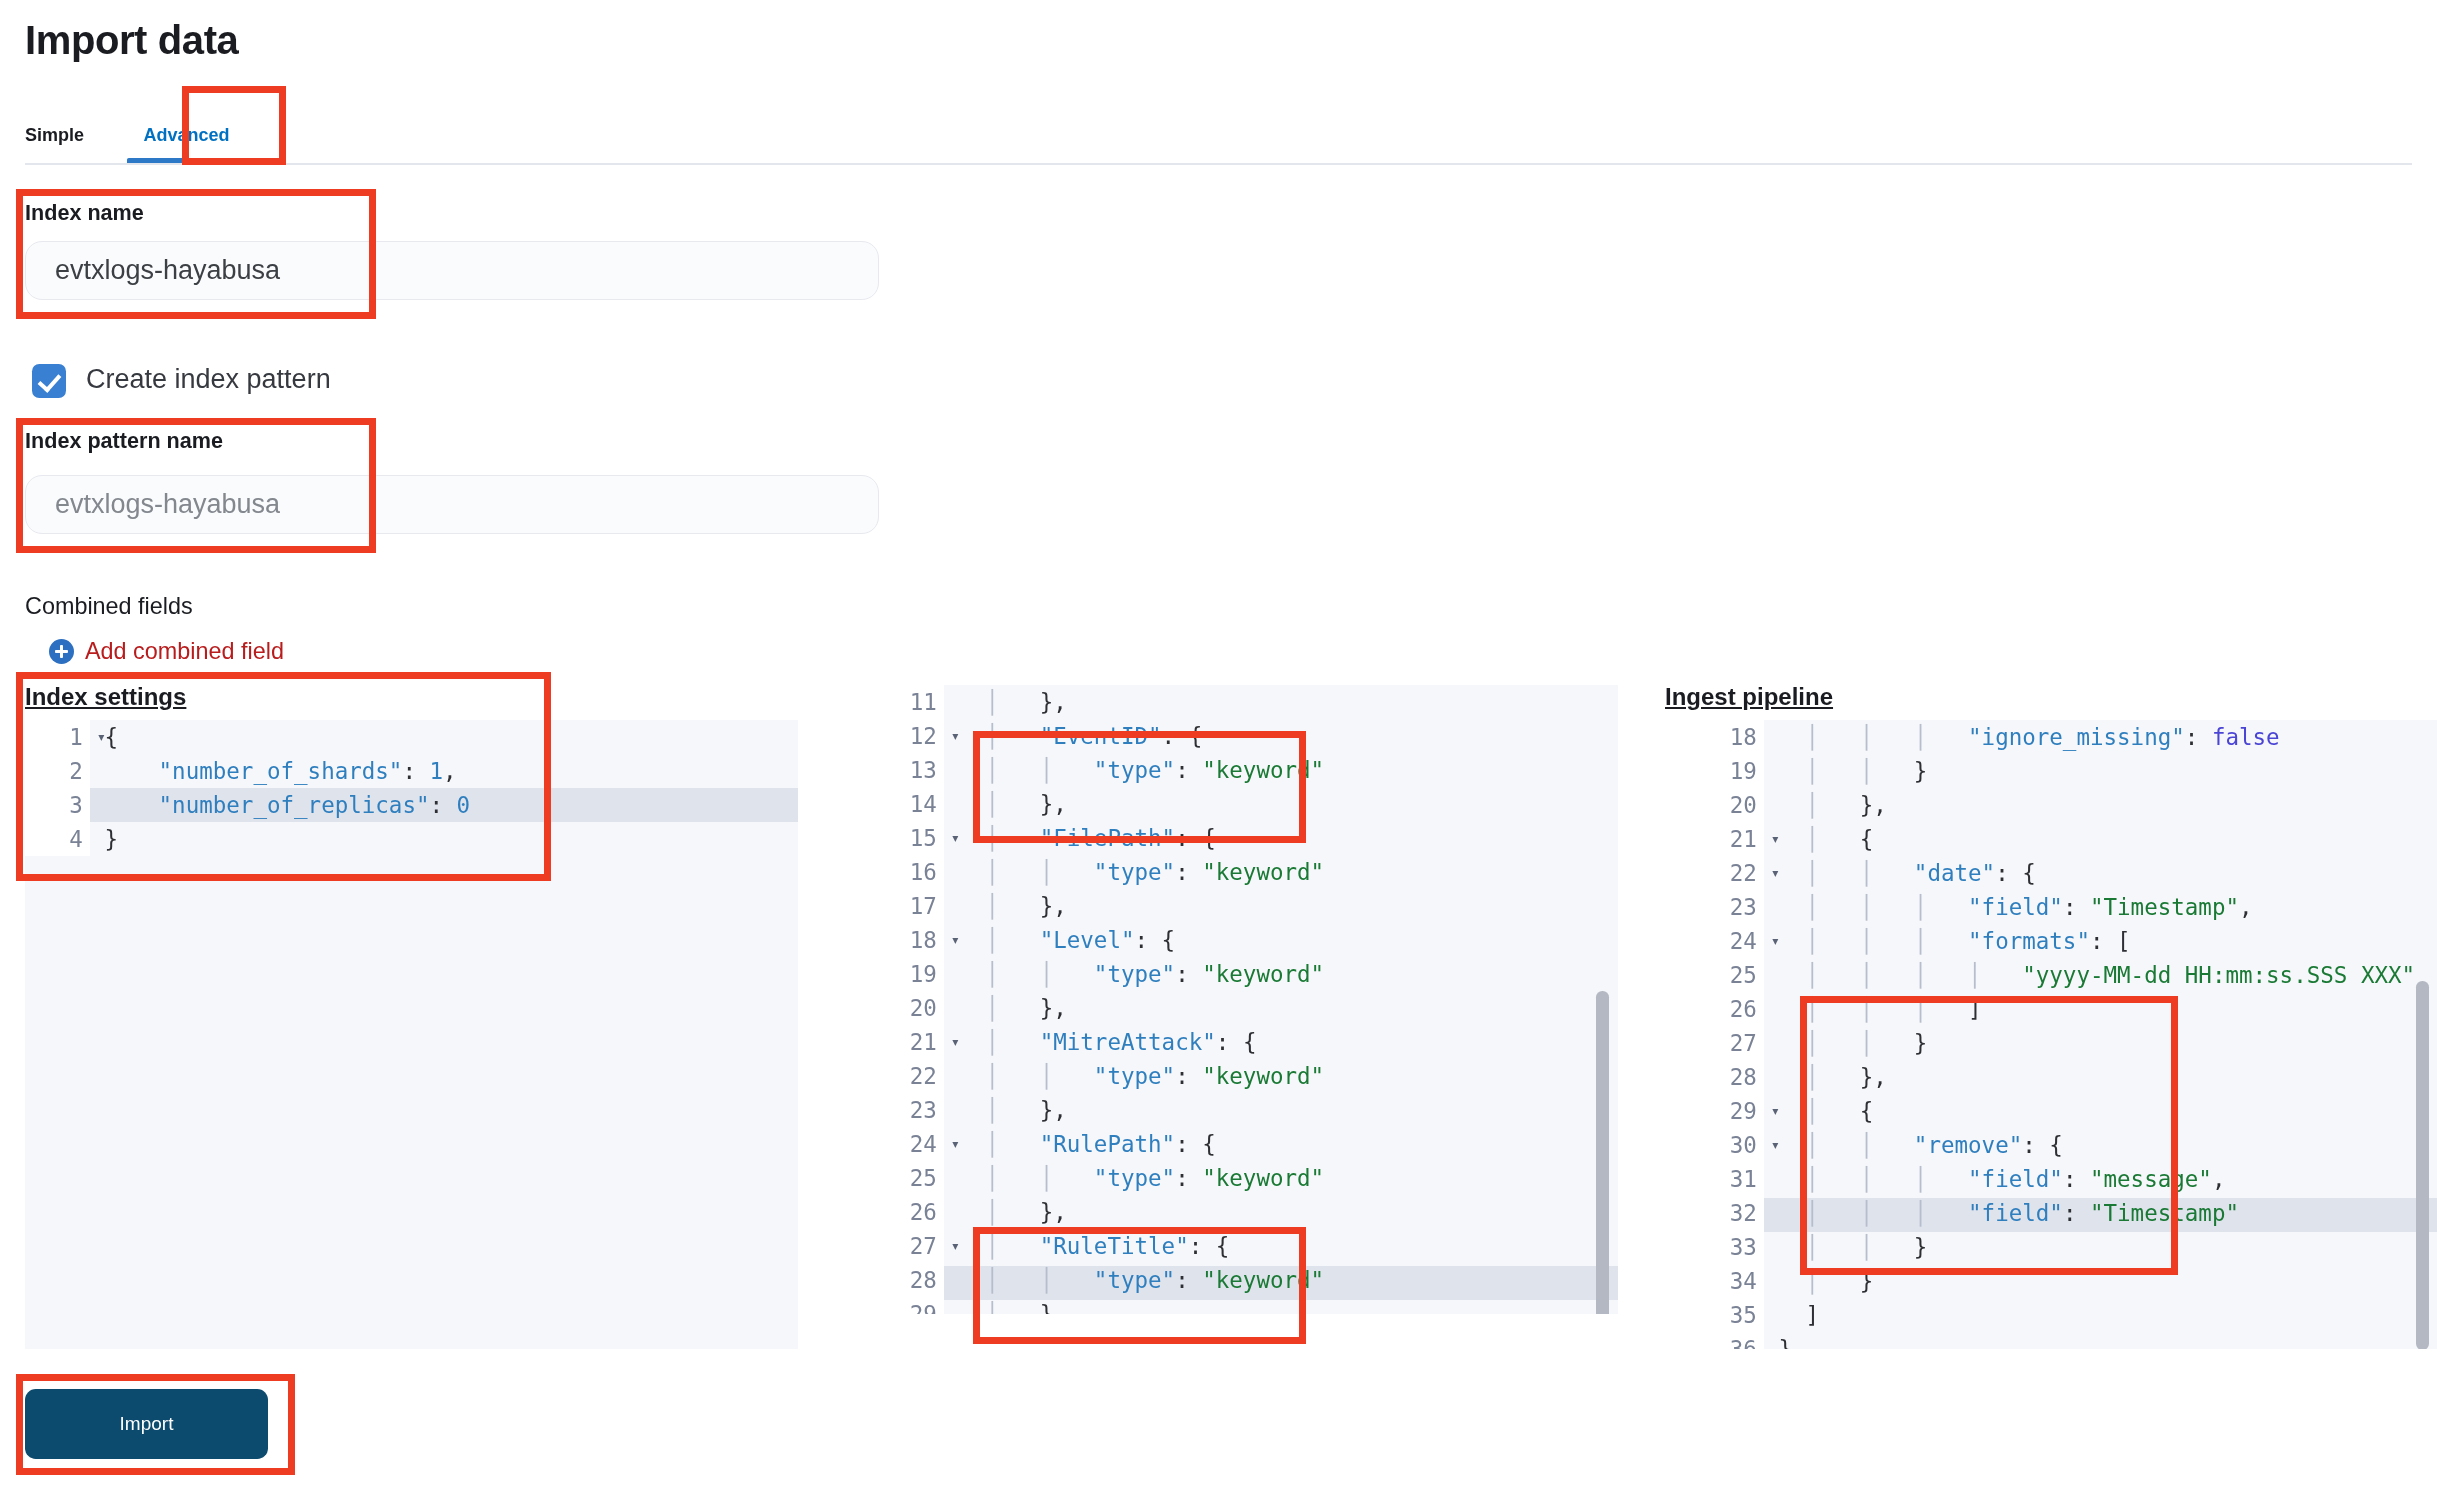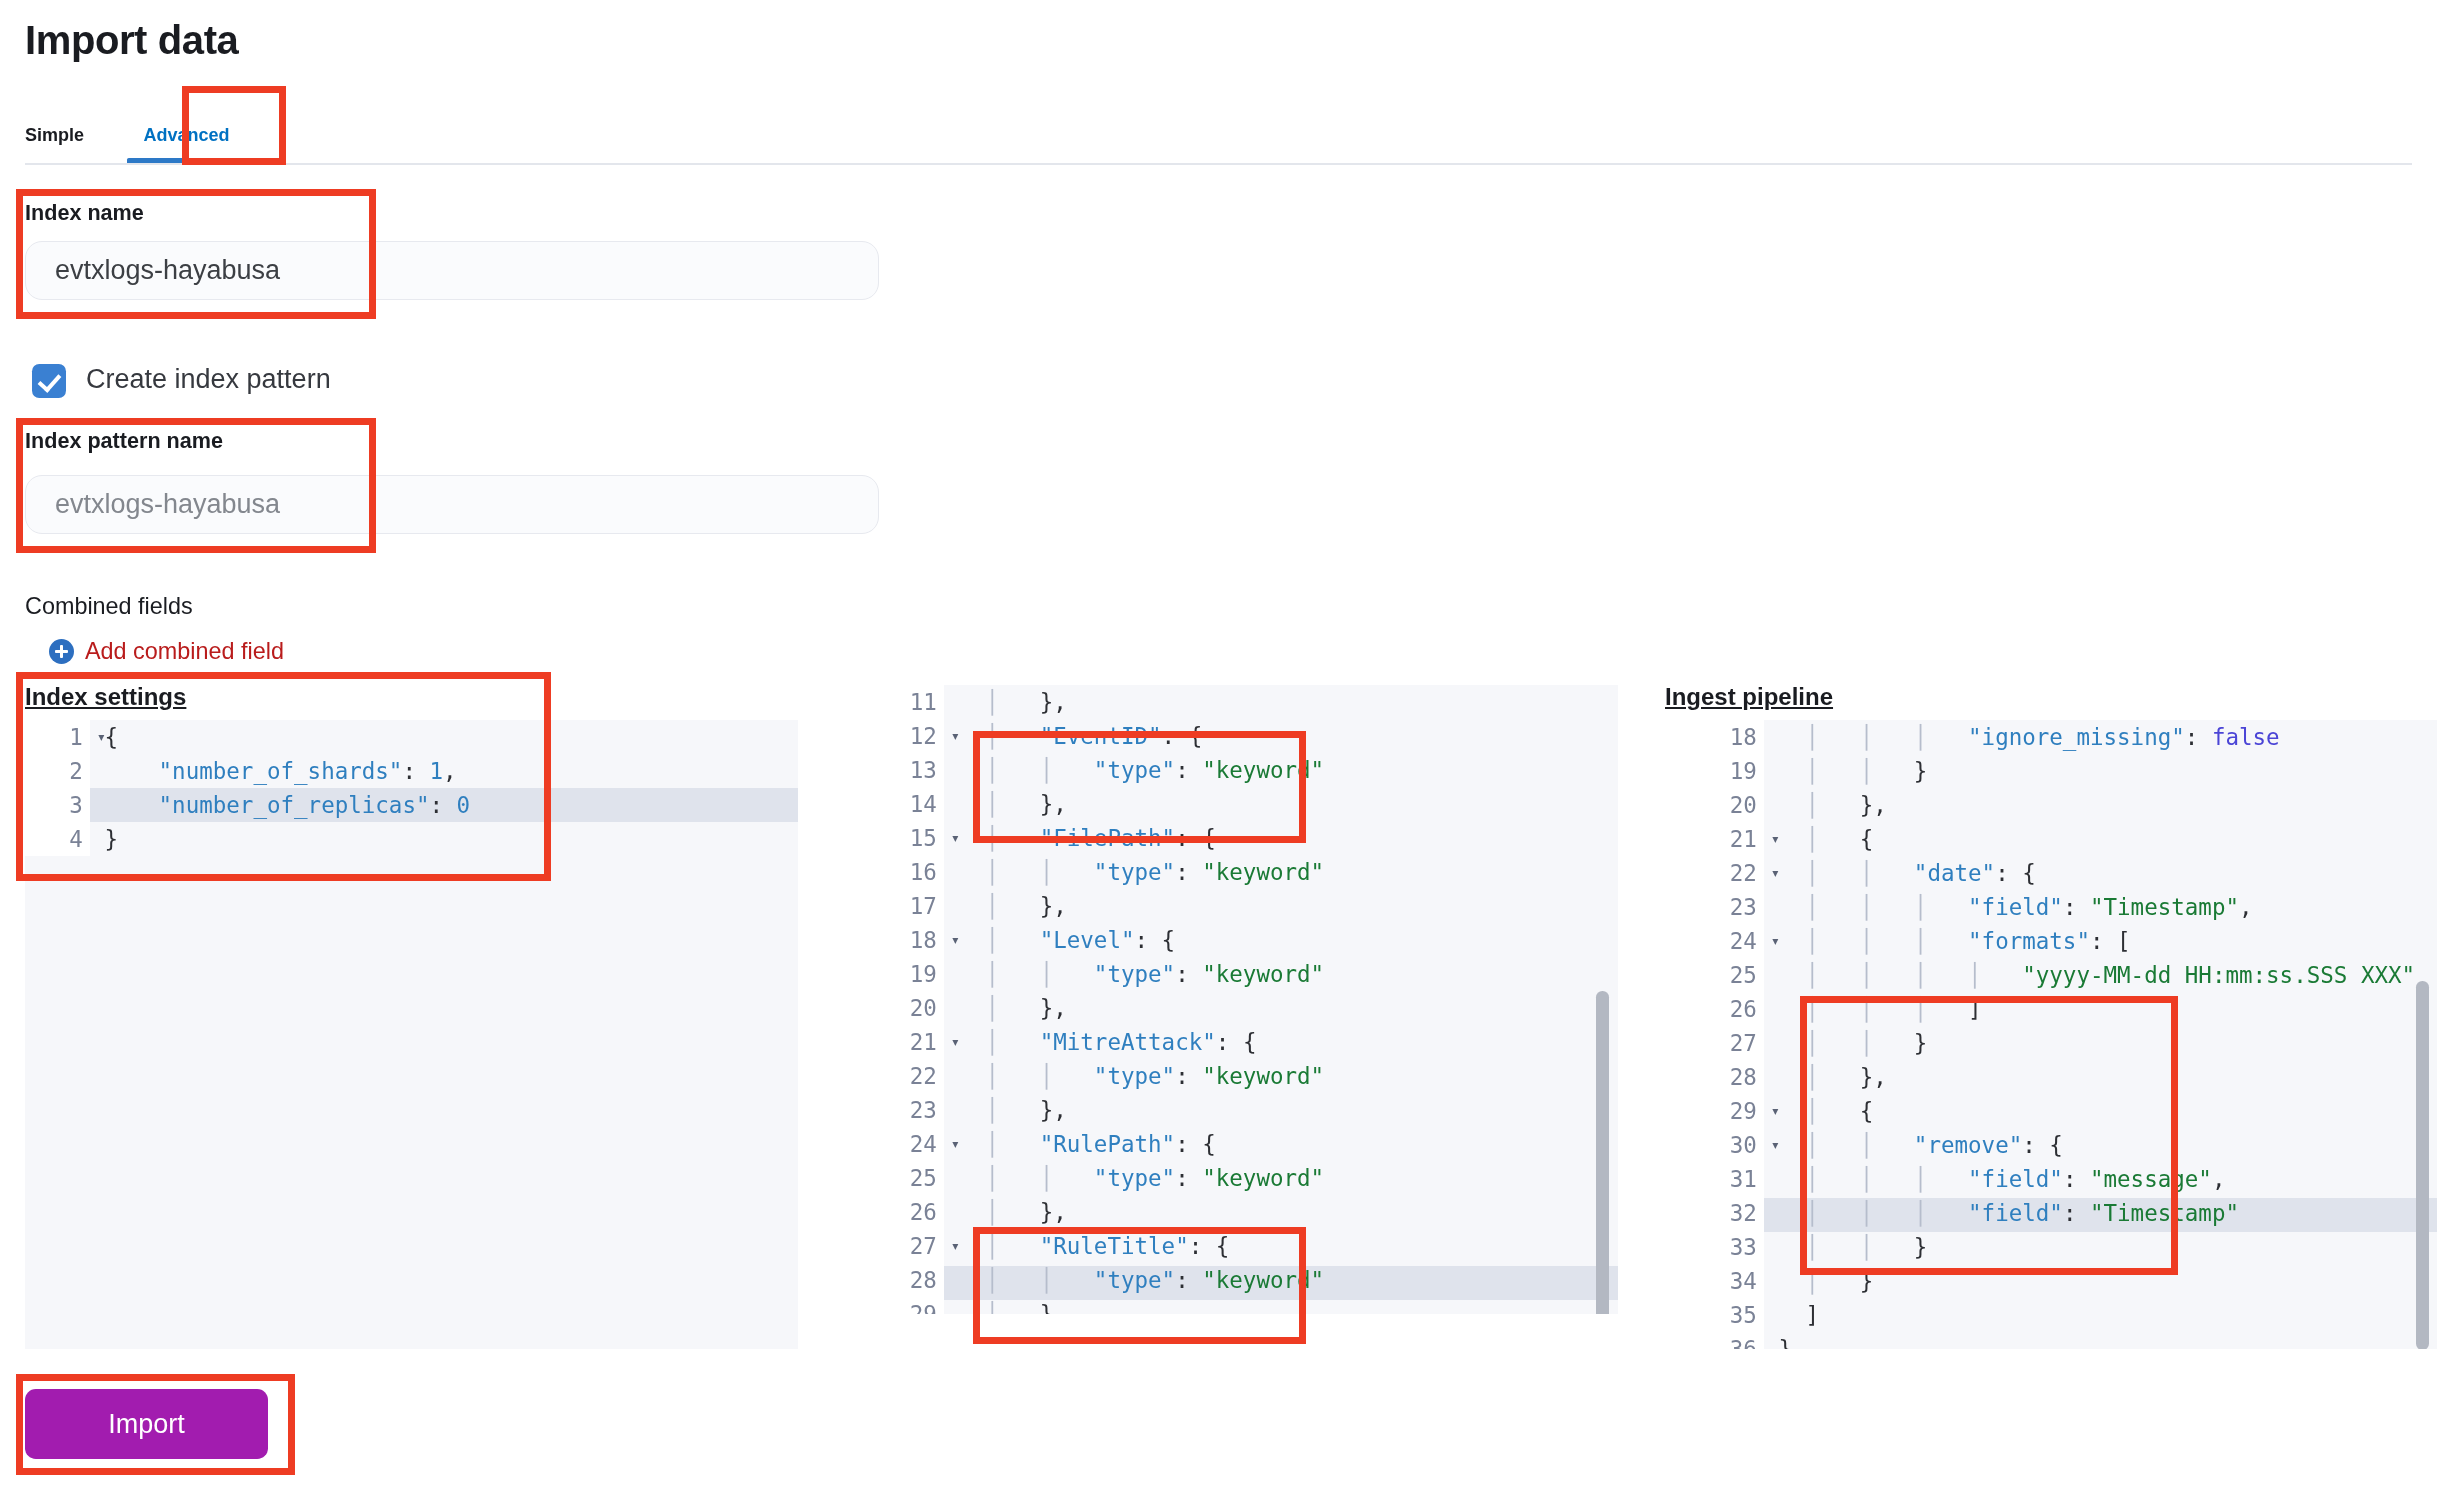--- a/index.html
+++ b/index.html
@@ -241,25 +241,25 @@
     z-index: 5;
   }
 
   
   .import-btn {
     position: absolute;
     left: 25px;
     top: 1389px;
     width: 243px;
     height: 70px;
-    background: #a21caf;
+    background: #0c4a6e;
     border: none;
     border-radius: 10.8px;
     color: #ffffff;
-    font-size: 27px;
+    font-size: 19px;
     font-family: "Liberation Sans", sans-serif;
     font-weight: 400;
     cursor: pointer;
   }
 
   
   .anno {
     position: absolute;
     border: 7.2px solid #ee3c23;
     box-sizing: border-box;

